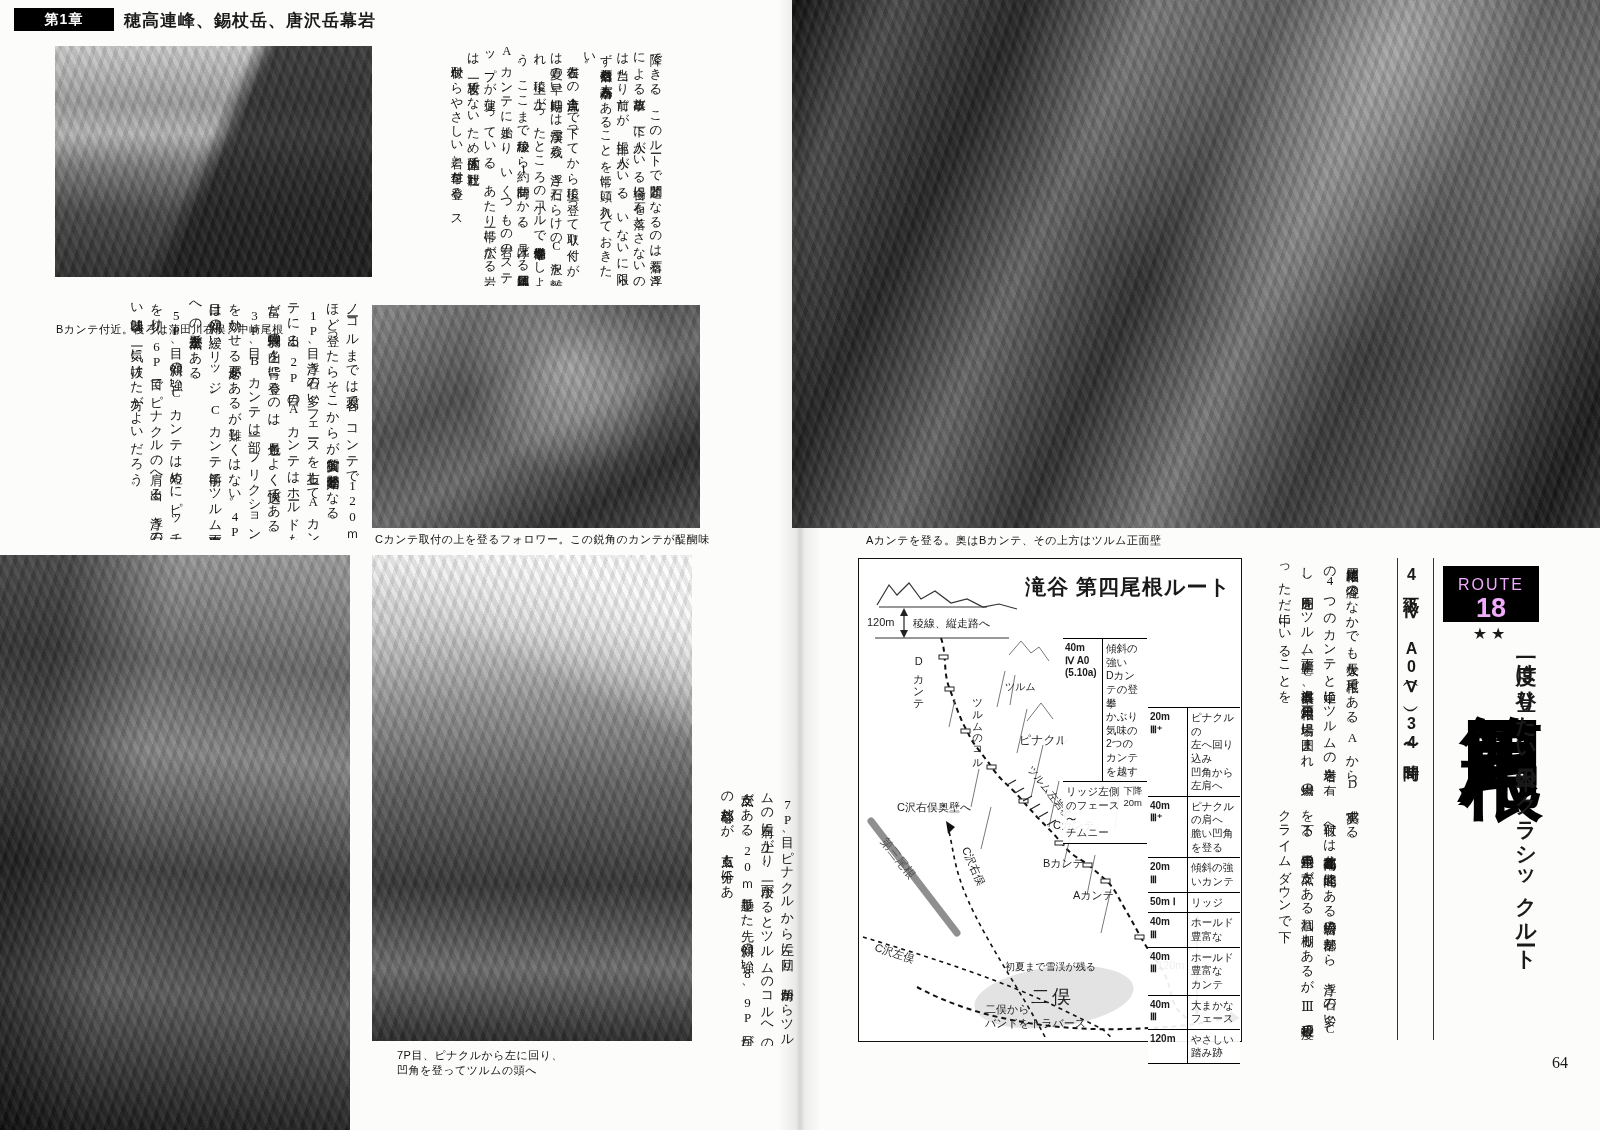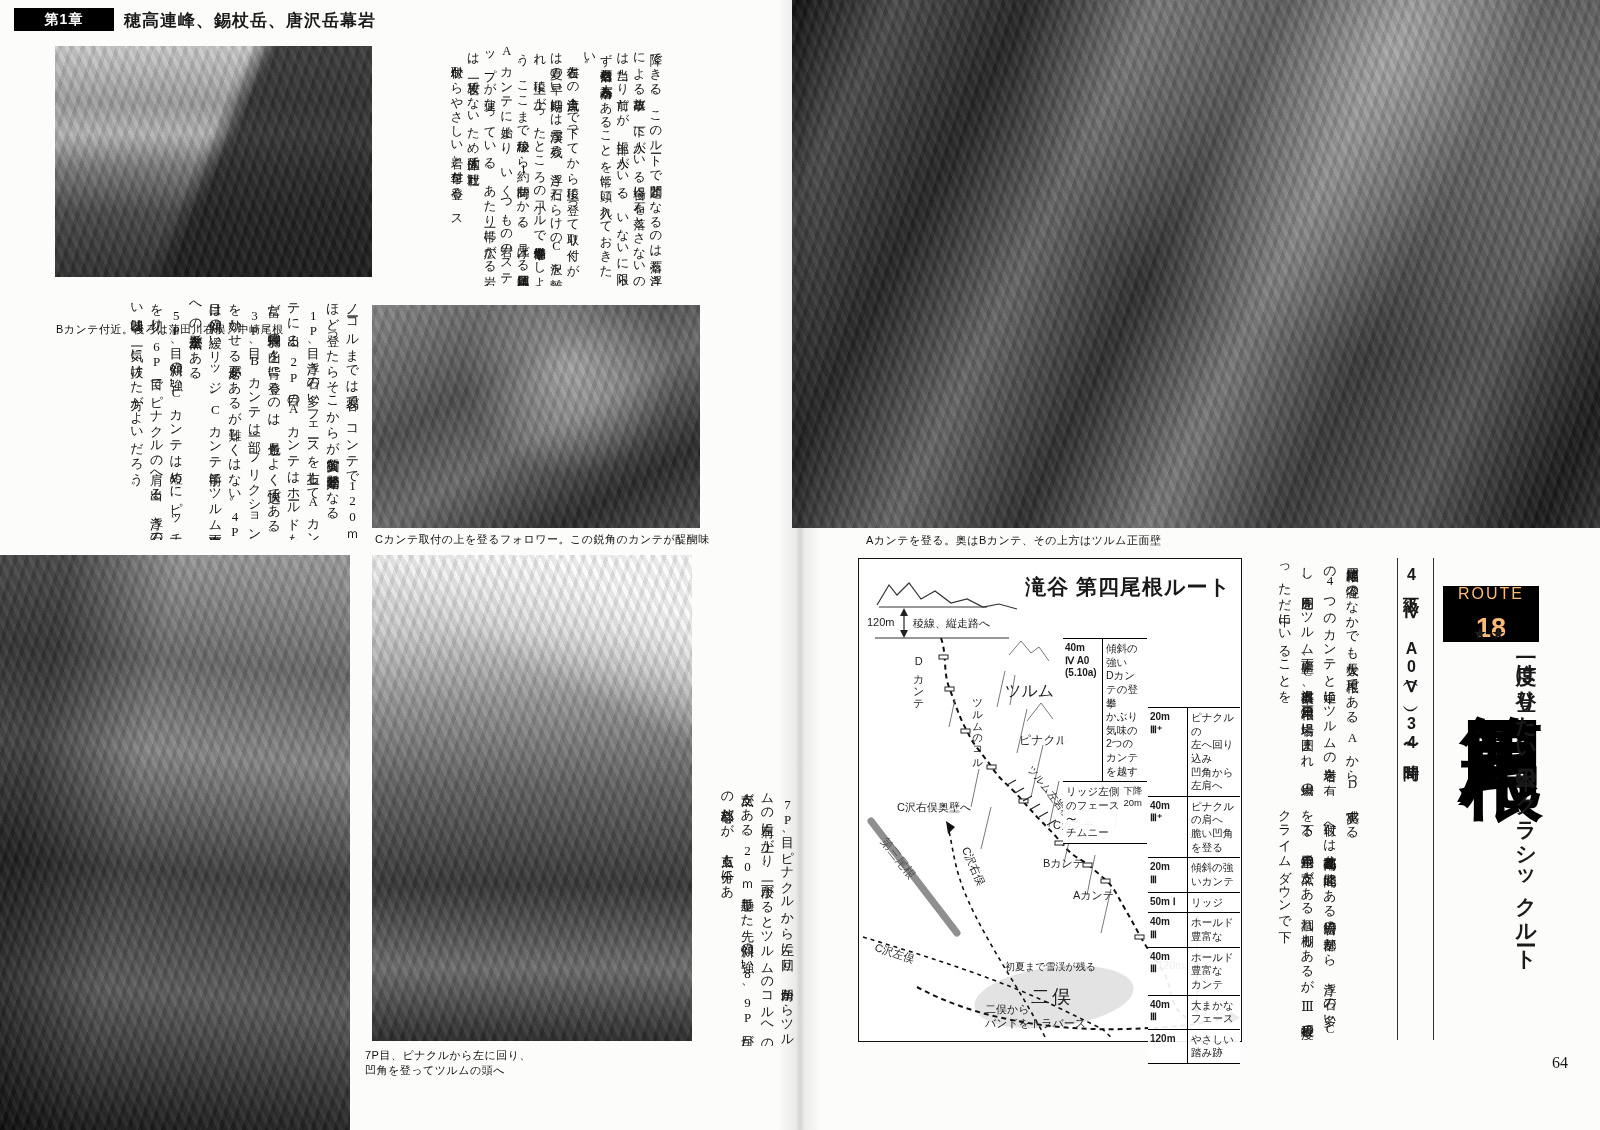--- a/index.html
+++ b/index.html
@@ -27,22 +27,22 @@
   .photo4{background:linear-gradient(205deg,rgba(255,255,255,.85) 0 10%,transparent 30%),
     linear-gradient(180deg,#efefef,#cfcfcf 15%,#979797 30%,#626262 48%,#383838 68%,#6e6e6e 85%,#2c2c2c 100%);}
   .photo5{background:radial-gradient(ellipse at 75% 10%,rgba(255,255,255,.35),transparent 45%),
     linear-gradient(117deg,#141414 0%,#4c4c4c 10%,#262626 22%,#686868 34%,#303030 46%,#7a7a7a 58%,#3a3a3a 70%,#555 82%,#1b1b1b 94%,#333 100%);}
   .caption{position:absolute;font-size:11px;letter-spacing:.5px;color:#111;white-space:pre-line;line-height:15px;}
   
   .vt{position:absolute;writing-mode:vertical-rl;text-orientation:upright;white-space:pre-line;
       overflow:hidden;font-family:"Liberation Serif","DejaVu Serif",serif;color:#151515;letter-spacing:.5px;}
   .body-vt{font-size:12.5px;}
   
-  .route-box{position:absolute;left:643px;top:566px;width:96px;height:56px;background:#000;color:#fdba74;
-             display:flex;flex-direction:column;align-items:center;justify-content:space-between;line-height:1;margin-top:20px;}
+  .route-box{position:absolute;left:643px;top:566px;width:96px;height:56px;background:#000;color:#f0abfc;
+             display:flex;flex-direction:column;align-items:center;justify-content:flex-end;line-height:1;}
   .route-label{font-size:16px;letter-spacing:2px;}
   .route-number{font-size:27px;font-weight:700;margin-top:2px;}
   .stars{position:absolute;left:643px;top:624px;width:96px;text-align:center;font-size:16px;letter-spacing:4px;}
   .big-title{position:absolute;left:639px;top:648px;width:104px;height:400px;writing-mode:vertical-rl;text-orientation:upright;
              font-family:"Liberation Serif","DejaVu Serif",serif;font-weight:700;font-size:84px;letter-spacing:8px;line-height:1;color:#000;}
   .subtitle{position:absolute;left:712px;top:646px;height:404px;writing-mode:vertical-rl;text-orientation:upright;
             font-weight:700;font-size:21px;letter-spacing:1.5px;}
   .grade{position:absolute;left:600px;top:566px;height:470px;writing-mode:vertical-rl;text-orientation:upright;
          font-weight:700;font-size:16px;letter-spacing:1px;}
   .vrule{position:absolute;top:558px;width:1px;height:482px;background:#333;}
@@ -83,21 +83,21 @@
 　1P目、浮き石の多いフェースを右上してAカンテに出る。2P目のAカンテはホールドも豊富だ。飛騨側の山々を背に登るのは、景色もよく快適である。
 　3P目、Bカンテは一部、フリクションを効かせる必要があるが難しくはない。4P目は傾斜の緩いリッジ。Cカンテ手前にツルム正面壁取付への懸垂支点がある。
 　5P目、傾斜の強いCカンテは短めにピッチを切り、6P目でピナクルの肩へ出る。浮き石の多い凹状は、一気に抜けた方がよいだろう。</div>
 
     <div class="photo photo2" style="left:372px;top:305px;width:328px;height:223px;"></div>
     <div class="caption" style="left:375px;top:532px;">Cカンテ取付の上を登るフォロワー。この鋭角のカンテが醍醐味</div>
 
     <div class="photo photo3" style="left:0;top:555px;width:350px;height:575px;"></div>
 
     <div class="photo photo4" style="left:372px;top:555px;width:320px;height:486px;"></div>
-    <div class="caption" style="left:365px;top:1048px;width:220px;">7P目、ピナクルから左に回り、
+    <div class="caption" style="left:397px;top:1048px;width:220px;">7P目、ピナクルから左に回り、
 凹角を登ってツルムの頭へ</div>
 
     <div class="vt body-vt" style="left:695px;top:783px;width:102px;height:263px;line-height:20px;font-size:13px;">　7P目、ピナクルから左に回り、凹角からツルムの左肩に上がり、一段下がるとツルムのコルへの懸垂支点がある。20ｍ懸垂した先、傾斜の強い8、9P目が第四尾根の核心部だが、支点も十分にあ</div>
   </div>
 
   <div class="page" id="page-right">
 
     <div class="photo photo5" style="left:-8px;top:0;width:808px;height:528px;"></div>
     <div class="caption" style="left:66px;top:533px;">Aカンテを登る。奥はBカンテ、その上方はツルム正面壁</div>
 
@@ -165,21 +165,21 @@
 
         <line x1="338" y1="360" x2="338" y2="452" stroke="#222" stroke-width="1.2"></line>
         <polygon points="338,356 334,364 342,364" fill="#222"></polygon>
         <polygon points="338,456 334,448 342,448" fill="#222"></polygon>
       </svg>
 
       <div class="topo-title">滝谷 第四尾根ルート</div>
       <div class="lbl" style="left:8px;top:57px;font-size:11px;">120m</div>
       <div class="lbl" style="left:54px;top:58px;font-size:11px;text-align:right;">稜線、縦走路へ</div>
       <div class="lbl vlbl" style="left:52px;top:96px;font-size:11px;height:78px;">Dカンテ</div>
-      <div class="lbl" style="left:146px;top:122px;font-size:16px;">ツルム</div>
+      <div class="lbl" style="left:146px;top:122px;font-size:10px;">ツルム</div>
       <div class="lbl vlbl" style="left:112px;top:132px;font-size:10.5px;height:86px;">ツルムのコル</div>
       <div class="lbl" style="left:160px;top:174px;font-size:12px;">ピナクル</div>
       <div class="lbl" style="left:176px;top:204px;font-size:10.5px;transform:rotate(52deg);transform-origin:left top;">ツルム左岩稜</div>
       <div class="lbl" style="left:38px;top:242px;font-size:11px;">C沢右俣奥壁へ</div>
       <div class="lbl" style="left:112px;top:286px;font-size:11px;transform:rotate(66deg);transform-origin:left top;">C沢右俣</div>
       <div class="lbl" style="left:30px;top:276px;font-size:12px;color:#555;transform:rotate(52deg);transform-origin:left top;">第三尾根</div>
       <div class="lbl" style="left:18px;top:382px;font-size:11px;transform:rotate(18deg);transform-origin:left top;">C沢左俣</div>
       <div class="lbl" style="left:146px;top:402px;font-size:10px;">初夏まで雪渓が残る</div>
       <div class="lbl" style="left:172px;top:426px;font-size:19px;letter-spacing:2px;text-align:right;">二俣</div>
       <div class="lbl" style="left:126px;top:444px;font-size:11px;">二俣から

